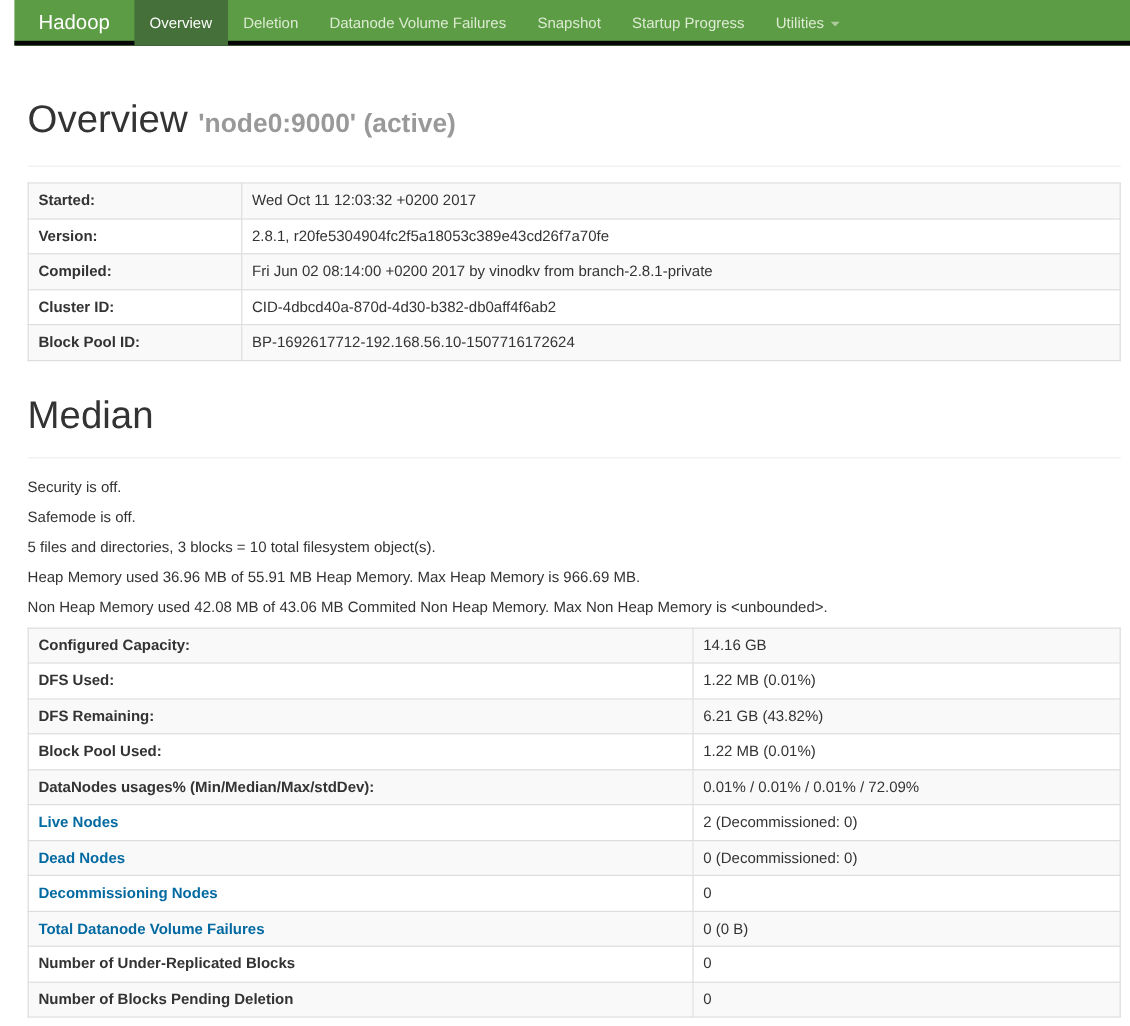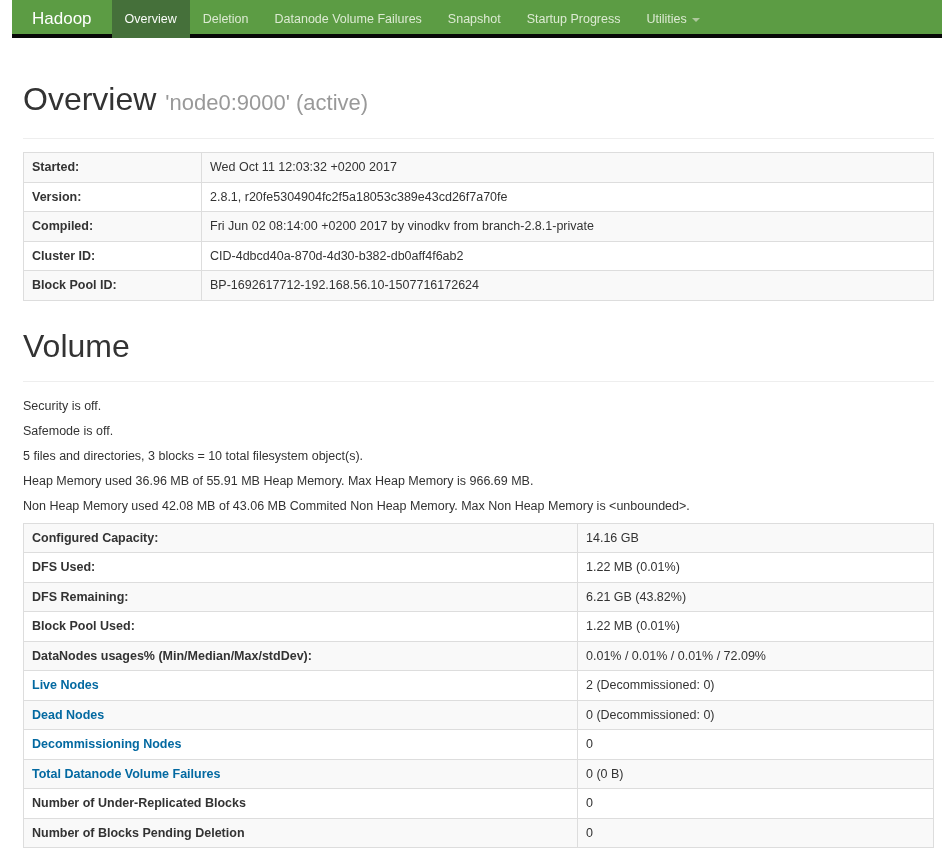--- a/index.html
+++ b/index.html
@@ -64,21 +64,21 @@
     font-weight: normal;
     color: #333;
     font-size: 32px;
     line-height: 38px;
     margin: 0;
   }
   .page-title { margin-top: 42px; margin-bottom: 0; }
   .page-title small {
     font-size: 22px;
     color: #999;
-    font-weight: normal;
+    font-weight: bold;
   }
   hr {
     border: none;
     border-top: 1px solid #eee;
     margin: 16px 0 0 0;
   }
   .section-title { margin-top: 26px; }
   
   table.data-table {
     width: 100%;
@@ -168,21 +168,21 @@
           <th>Cluster ID:</th>
           <td>CID-4dbcd40a-870d-4d30-b382-db0aff4f6ab2</td>
         </tr>
         <tr>
           <th>Block Pool ID:</th>
           <td>BP-1692617712-192.168.56.10-1507716172624</td>
         </tr>
       </tbody>
   </table>
 
-  <h1 class="section-title">Volume</h1>
+  <h1 class="section-title">Median</h1>
   <hr>
 
   <div class="paragraphs">
       <p>Security is off.</p>
       <p>Safemode is off.</p>
       <p>5 files and directories, 3 blocks = 10 total filesystem object(s).</p>
       <p>Heap Memory used 36.96 MB of 55.91 MB Heap Memory. Max Heap Memory is 966.69 MB.</p>
       <p>Non Heap Memory used 42.08 MB of 43.06 MB Commited Non Heap Memory. Max Non Heap Memory is &lt;unbounded&gt;.</p>
     </div>
 

